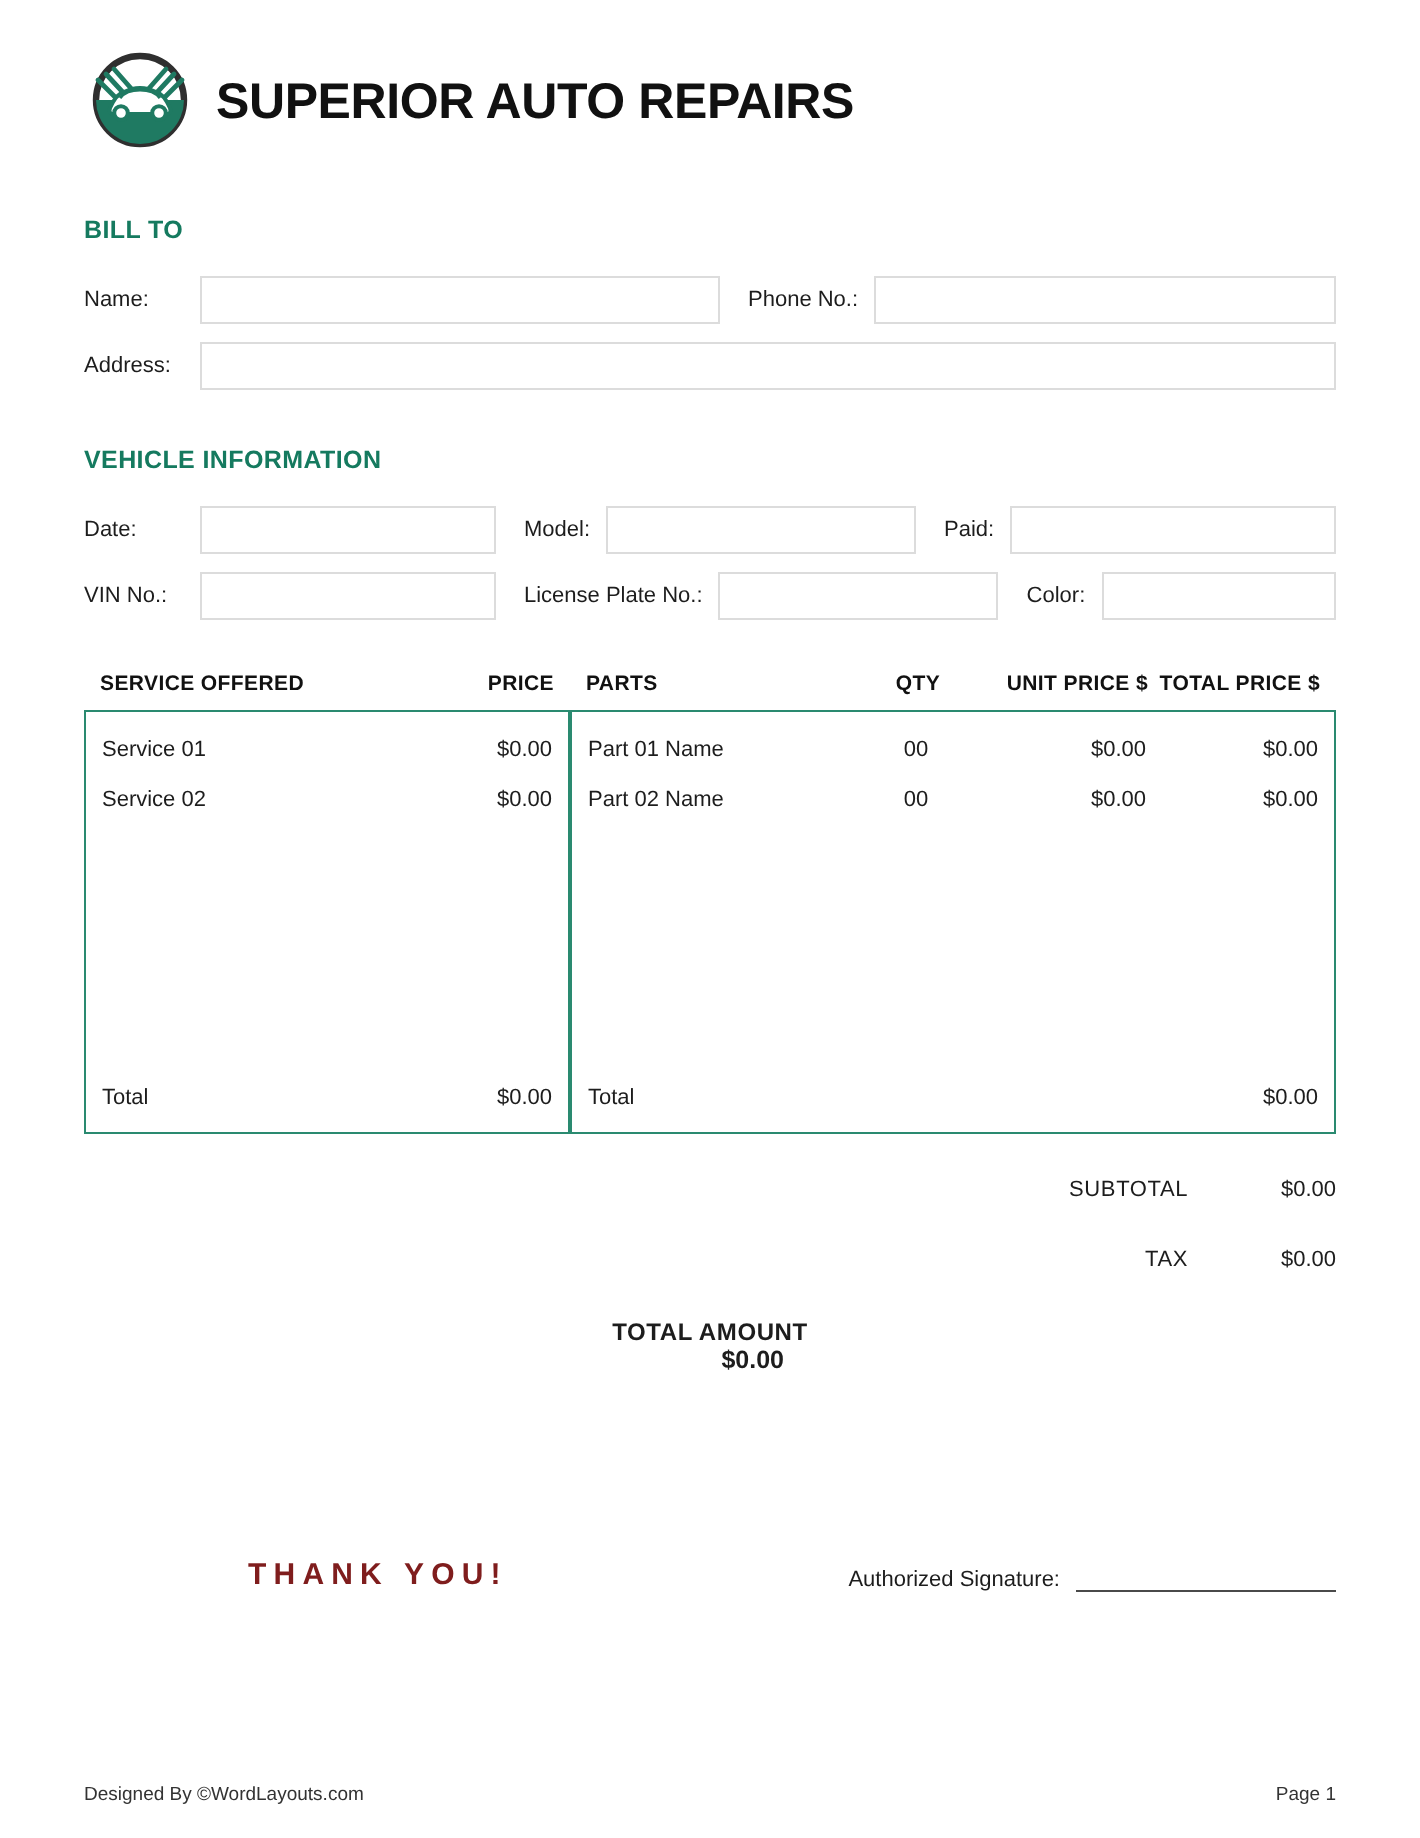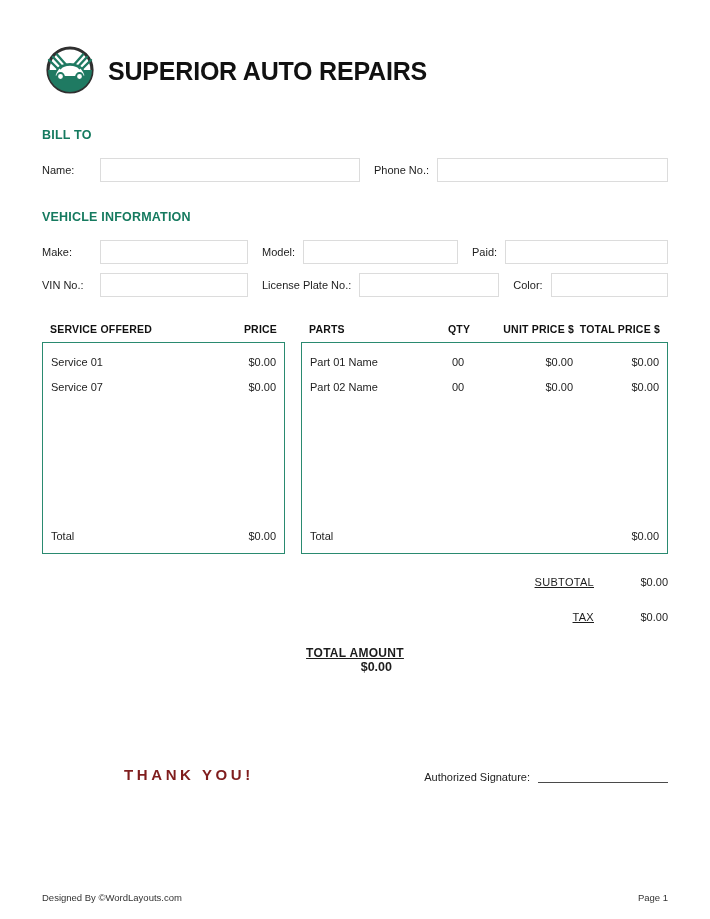--- a/index.html
+++ b/index.html
@@ -21,21 +21,21 @@
     height: 919px;
     box-sizing: border-box;
     padding: 0 42px;
   }
 
   
   .header {
     display: flex;
     align-items: flex-end;
     justify-content: space-between;
-    padding-top: 42px;
+    padding-top: 22px;
   }
   .brand {
     display: flex;
     align-items: center;
     gap: 10px;
   }
   .logo {
     width: 56px;
     height: 56px;
     flex: 0 0 56px;
@@ -100,21 +100,20 @@
     border: 1px solid #dcdcdc;
     background: #ffffff;
     height: 24px;
     box-sizing: border-box;
   }
   .grow { flex: 1 1 auto; }
 
   
   .tables {
     display: flex;
-    gap: 16px;
     margin-top: 26px;
   }
   .tbl-col.left  { width: 243px; flex: 0 0 243px; }
   .tbl-col.right { flex: 1 1 auto; }
   .thead {
     display: flex;
     font-size: 10.5px;
     font-weight: bold;
     color: #111111;
     letter-spacing: 0.2px;
@@ -180,21 +179,21 @@
     padding-top: 2px;
   }
   .sum-row {
     display: flex;
     align-items: center;
     justify-content: flex-end;
     margin-bottom: 23px;
     font-size: 11px;
   }
   .sum-row:last-child { margin-bottom: 0; }
-  .sum-label { text-align: right; letter-spacing: 0.3px; text-decoration: underline; }
+  .sum-label { text-align: right; letter-spacing: 0.3px; }
   .sum-val { width: 74px; flex: 0 0 74px; text-align: right; }
   .sum-row.grand { font-weight: bold; font-size: 12px; flex-direction: column; }
   .sum-row.grand .sum-val { font-size: 12.5px; }
 
   
   .footer-area {
     display: flex;
     align-items: flex-end;
     margin-top: 32px;
   }
@@ -259,27 +258,31 @@
 
   <div style="margin-top:30px;">
     <div class="section-title">BILL TO</div>
     <div style="height:16px;"></div>
     <div class="form-row">
       <span class="flabel" style="width:50px;flex:0 0 50px;">Name:</span>
       <div class="fbox" style="width:260px;flex:0 0 260px;"></div>
       <span class="flabel" style="margin-left:14px;">Phone No.:</span>
       <div class="fbox grow"></div>
     </div>
+    <div class="form-row">
+      <span class="flabel" style="width:50px;flex:0 0 50px;">Address:</span>
+      <div class="fbox grow"></div>
+    </div>
   </div>
 
   <div style="margin-top:28px;">
     <div class="section-title">VEHICLE INFORMATION</div>
     <div style="height:16px;"></div>
     <div class="form-row">
-      <span class="flabel" style="width:50px;flex:0 0 50px;">Make:</span>
+      <span class="flabel" style="width:50px;flex:0 0 50px;">Date:</span>
       <div class="fbox" style="width:148px;flex:0 0 148px;"></div>
       <span class="flabel" style="margin-left:14px;">Model:</span>
       <div class="fbox" style="width:155px;flex:0 0 155px;"></div>
       <span class="flabel" style="margin-left:14px;">Paid:</span>
       <div class="fbox grow"></div>
     </div>
     <div class="form-row">
       <span class="flabel" style="width:50px;flex:0 0 50px;">VIN No.:</span>
       <div class="fbox" style="width:148px;flex:0 0 148px;"></div>
       <span class="flabel" style="margin-left:14px;">License Plate No.:</span>
@@ -296,21 +299,21 @@
       <div class="thead">
         <span class="c-srv">SERVICE OFFERED</span>
         <span class="c-prc">PRICE</span>
       </div>
       <div class="tbody">
         <div class="trow first">
           <span class="c-srv">Service 01</span>
           <span class="c-prc">$0.00</span>
         </div>
         <div class="trow">
-          <span class="c-srv">Service 07</span>
+          <span class="c-srv">Service 02</span>
           <span class="c-prc">$0.00</span>
         </div>
         <div class="tfill"></div>
         <div class="trow total">
           <span class="c-srv">Total</span>
           <span class="c-prc">$0.00</span>
         </div>
       </div>
     </div>
 

